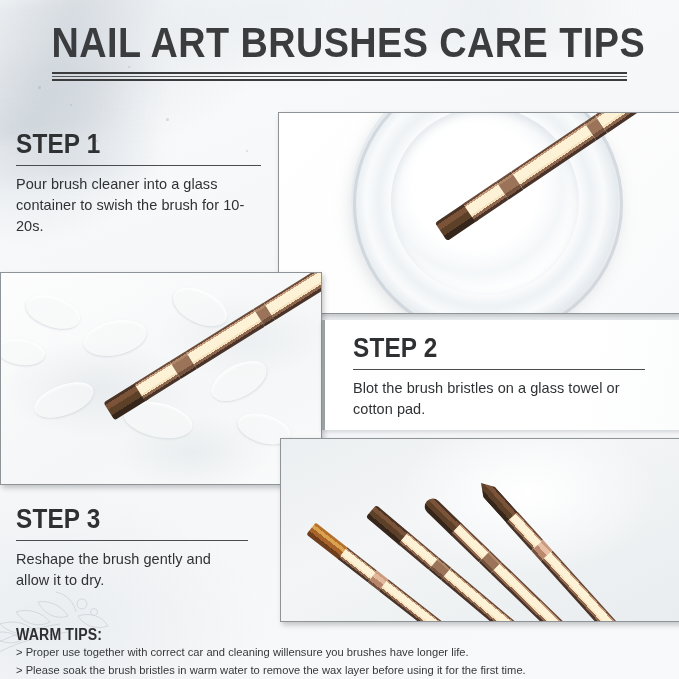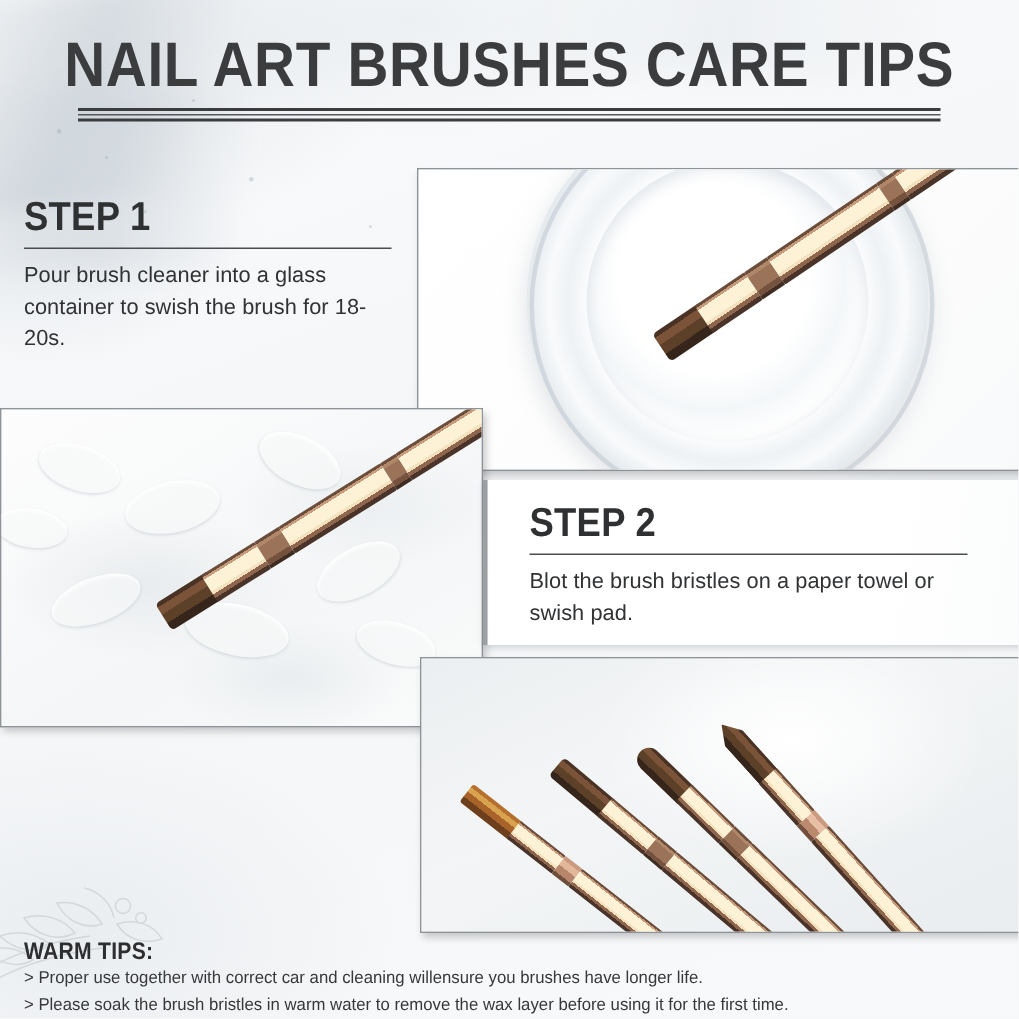--- a/index.html
+++ b/index.html
@@ -27,21 +27,21 @@
       filter:blur(7px);transform:rotate(-8deg);}
   .m2{left:-10px;top:60px;width:170px;height:120px;
       background:linear-gradient(100deg,rgba(196,204,212,0),rgba(196,204,212,.38),rgba(196,204,212,0));
       filter:blur(9px);}
   .m3{left:330px;top:-20px;width:300px;height:70px;
       background:linear-gradient(95deg,rgba(214,221,227,0),rgba(214,221,227,.30),rgba(214,221,227,0));
       filter:blur(8px);}
   .speck{position:absolute;border-radius:50%;background:rgba(150,162,172,.35);}
 
   
-  .title-wrap{position:absolute;left:0;top:22px;width:679px;text-align:center;}
+  .title-wrap{position:absolute;left:0;top:22px;width:679px;text-align:right;}
   .title{
     font-family:"Liberation Sans", sans-serif;
     font-weight:bold;
     font-size:42px;
     letter-spacing:.5px;
     color:#3b3c3e;
     transform:scaleX(.90);
     transform-origin:center;
     white-space:nowrap;
     line-height:1;
@@ -187,21 +187,21 @@
       <div class="b-ferrule" style="left:74px;width:18px;"></div>
       <div class="b-handle" style="left:92px;width:88px;"></div>
       <div class="b-ferrule" style="left:180px;width:13px;"></div>
       <div class="b-handle" style="left:193px;width:107px;"></div>
     </div>
   </div>
 
   <div class="step" id="step-1">
     <div class="step-title">STEP 1</div>
     <div class="step-rule"></div>
-    <div class="step-body">Pour brush cleaner into a glass container to swish the brush for 18-20s.</div>
+    <div class="step-body">Pour brush cleaner into a glass container to swish the brush for 10-20s.</div>
   </div>
 
   <div class="photo" id="panel-towel">
     <div class="towel-bg"></div>
     <div class="emboss" style="left:24px;top:24px;width:56px;height:30px;transform:rotate(18deg);"></div>
     <div class="emboss" style="left:82px;top:48px;width:64px;height:34px;transform:rotate(-12deg);"></div>
     <div class="emboss" style="left:170px;top:18px;width:58px;height:32px;transform:rotate(26deg);"></div>
     <div class="emboss" style="left:32px;top:112px;width:62px;height:30px;transform:rotate(-20deg);"></div>
     <div class="emboss" style="left:122px;top:130px;width:70px;height:34px;transform:rotate(12deg);"></div>
     <div class="emboss" style="left:208px;top:92px;width:60px;height:32px;transform:rotate(-28deg);"></div>
@@ -215,21 +215,21 @@
       <div class="b-handle" style="left:97px;width:80px;"></div>
       <div class="b-ferrule" style="left:177px;width:12px;"></div>
       <div class="b-handle" style="left:189px;width:79px;"></div>
     </div>
   </div>
 
   <div id="step-2-card">
     <div class="step" id="step-2">
       <div class="step-title">STEP 2</div>
       <div class="step-rule"></div>
-      <div class="step-body">Blot the brush bristles on a paper towel or swish pad.</div>
+      <div class="step-body">Blot the brush bristles on a glass towel or cotton pad.</div>
     </div>
   </div>
 
   <div class="photo" id="panel-brushes">
     <div class="brushes-bg"></div>
 
     <div class="brush" style="left:30px;top:82px;width:200px;height:15px;transform:rotate(38deg);">
       <div class="b-bristle" style="left:0;width:42px;background:linear-gradient(to bottom,#b5702e 0 18%,#d9a24e 18% 42%,#a8632a 42% 70%,#6d3f1d 70% 100%);border-radius:2px 0 0 2px;"></div>
       <div class="b-handle" style="left:40px;width:38px;"></div>
       <div class="b-ferrule" style="left:78px;width:14px;background:linear-gradient(to bottom,#c99a7e 0 18%,#e2b79a 18% 48%,#b7866a 48% 82%,#6f4e3b 82% 100%);"></div>
@@ -251,20 +251,25 @@
     </div>
 
     <div class="brush" style="left:200px;top:36px;width:200px;height:16px;transform:rotate(48deg);">
       <div class="b-bristle" style="left:0;width:48px;border-radius:9px 0 0 9px;clip-path:polygon(0 50%,26% 0,100% 0,100% 100%,26% 100%);"></div>
       <div class="b-handle" style="left:46px;width:38px;"></div>
       <div class="b-ferrule" style="left:84px;width:14px;background:linear-gradient(to bottom,#c99a7e 0 18%,#e8bfa4 18% 48%,#bb8a6e 48% 82%,#72503d 82% 100%);"></div>
       <div class="b-handle" style="left:98px;width:102px;"></div>
     </div>
   </div>
 
+  <div class="step" id="step-3">
+    <div class="step-title">STEP 3</div>
+    <div class="step-rule"></div>
+    <div class="step-body">Reshape the brush gently and allow it to dry.</div>
+  </div>
 
   <svg class="botanic" viewBox="0 0 150 82">
     <g fill="none" stroke="#9aa3ab" stroke-width="1">
       <path d="M2 64 C22 52 46 44 74 40"></path>
       <path d="M6 72 C26 60 52 52 82 48"></path>
       <path d="M14 40 C26 36 38 38 48 46 C38 52 24 50 14 40Z"></path>
       <path d="M30 28 C42 24 56 28 64 38 C52 44 38 40 30 28Z"></path>
       <path d="M52 18 C64 16 76 22 82 32 C70 36 58 30 52 18Z"></path>
       <path d="M4 50 C16 46 28 48 36 56 C26 62 12 58 4 50Z"></path>
       <path d="M70 8 C80 10 88 18 90 28"></path>

